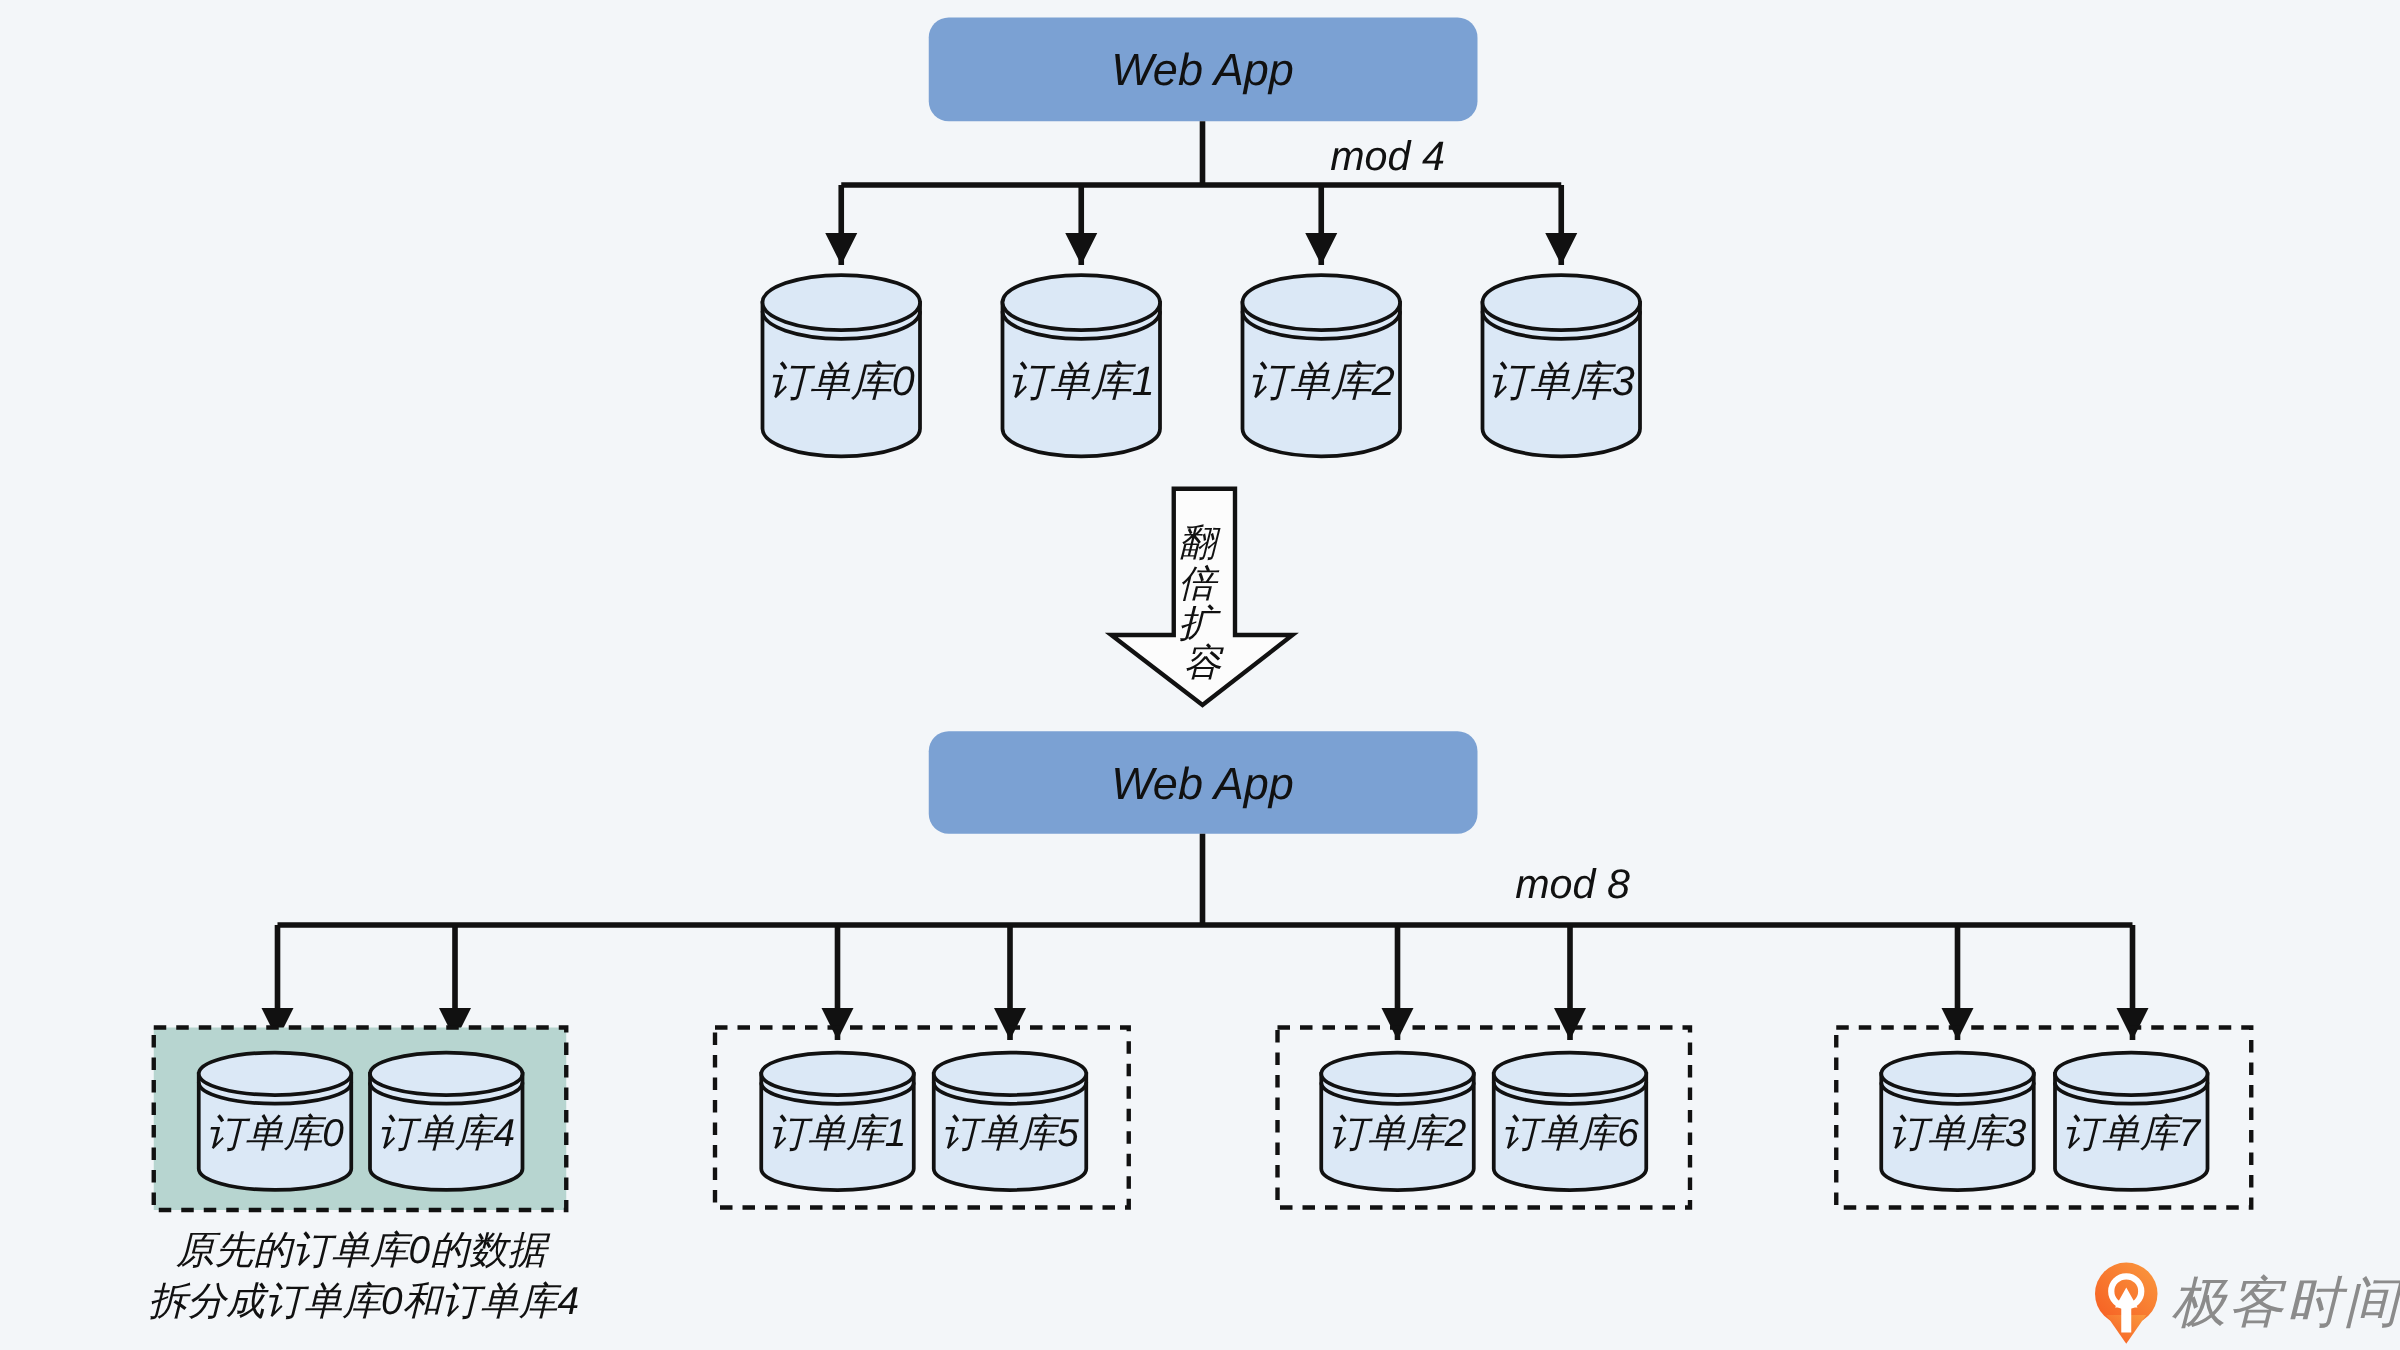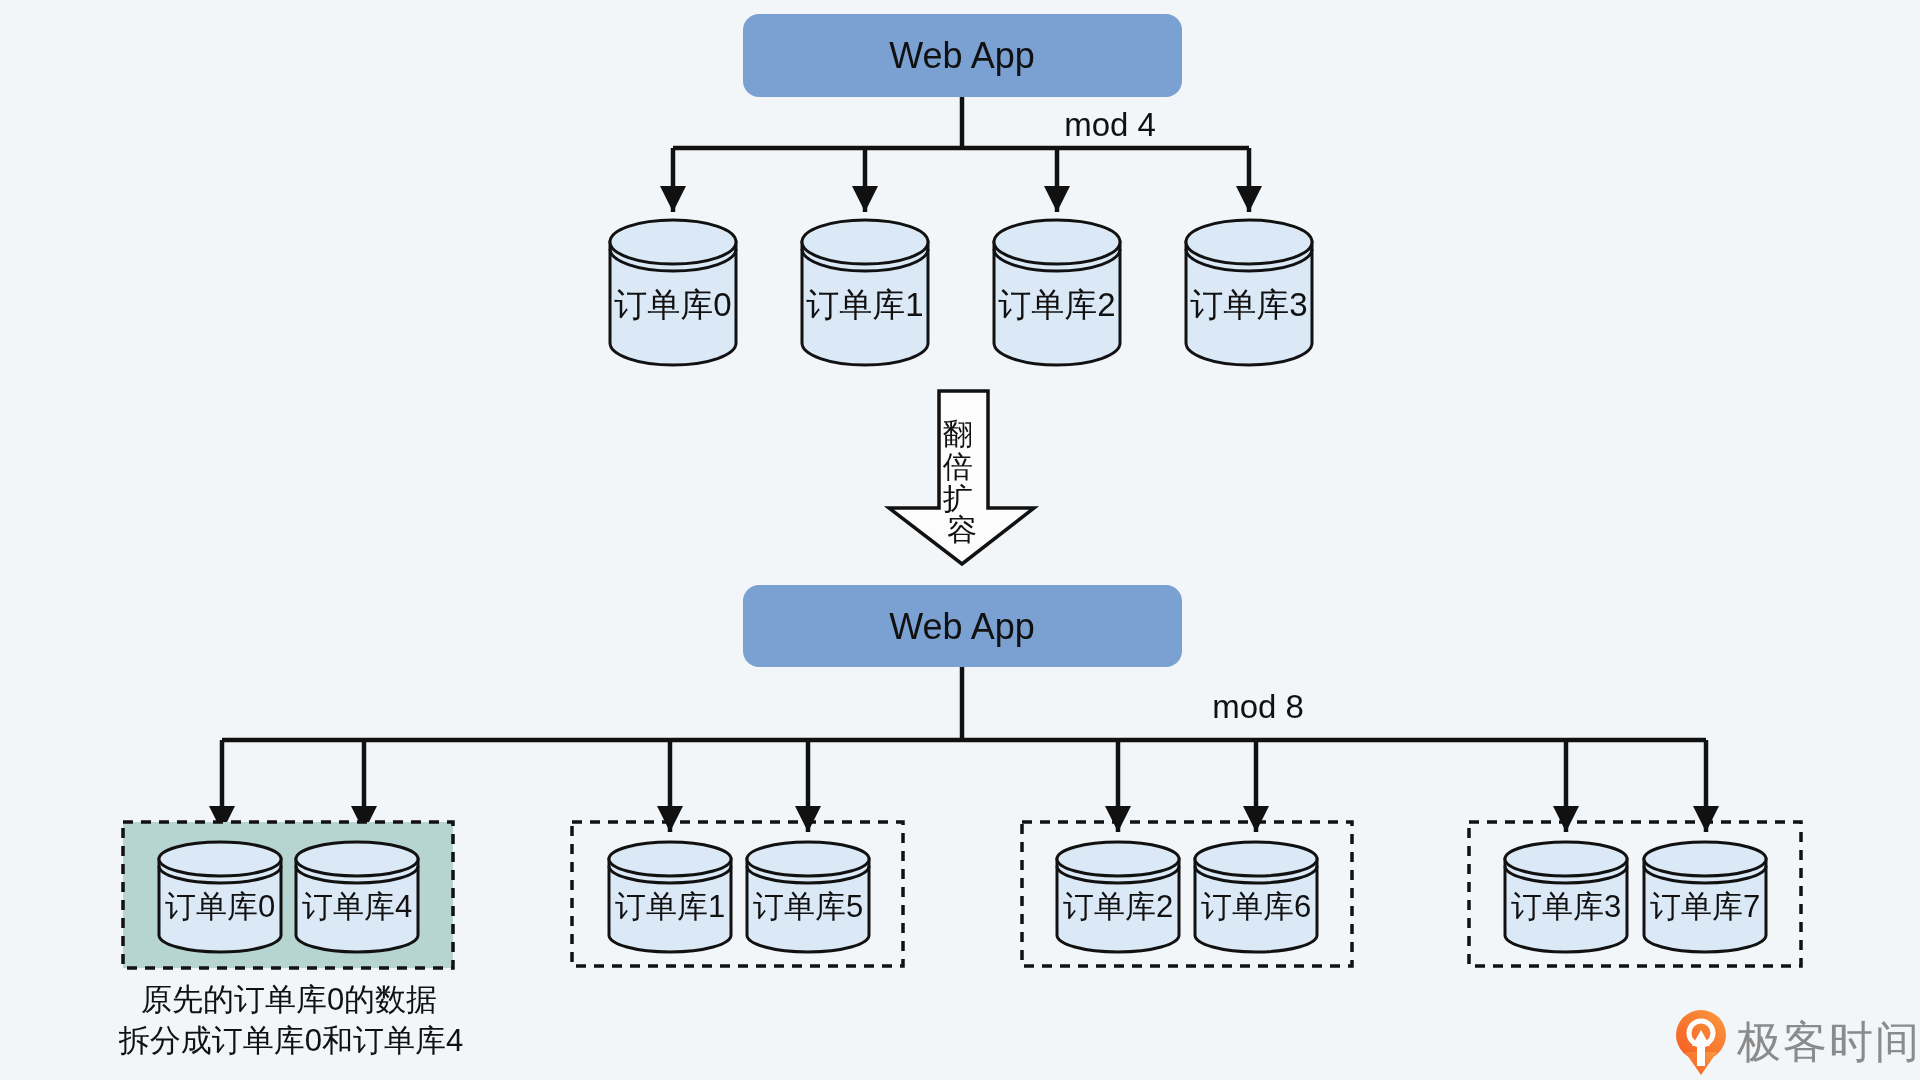--- a/index.html
+++ b/index.html
@@ -2,21 +2,21 @@
 <html style="--bg: #f3f6f9; --app-box: #7ba1d3; --cyl: #dbe8f6; --highlight: #b7d5d0; --ink: #111111; --brand-gray: #8b8b8b; --brand-orange-dark: #f65b21; --brand-orange-light: #fa9a3f;"><head>
 <meta charset="utf-8">
 <style>
   html,body{margin:0;padding:0;}
   body{
     width:1920px;height:1080px;
     background:var(--bg,#f3f6f9);
     font-family:"Liberation Sans","DejaVu Sans",sans-serif;
     overflow:hidden;
   }
-  .stage{position:relative;width:1920px;height:1080px;}
+  .stage{position:relative;width:1920px;height:1080px;font-style:italic;}
   svg{display:block;}
   text{fill:var(--ink,#111);}
   .app-box{fill:var(--app-box,#7ba1d3);}
   .app-label{font-size:36px;text-anchor:middle;}
   .mod-label{font-size:33px;text-anchor:middle;}
   .connector{stroke:var(--ink,#111);stroke-width:4.5;fill:none;}
   .cyl-body{fill:var(--cyl,#dbe8f6);stroke:var(--ink,#111);stroke-width:3;}
   .cyl-rim{fill:none;stroke:var(--ink,#111);stroke-width:3;}
   .cyl-top{fill:var(--cyl,#dbe8f6);stroke:var(--ink,#111);stroke-width:3;}
   .cyl-label{font-size:33px;text-anchor:middle;}

